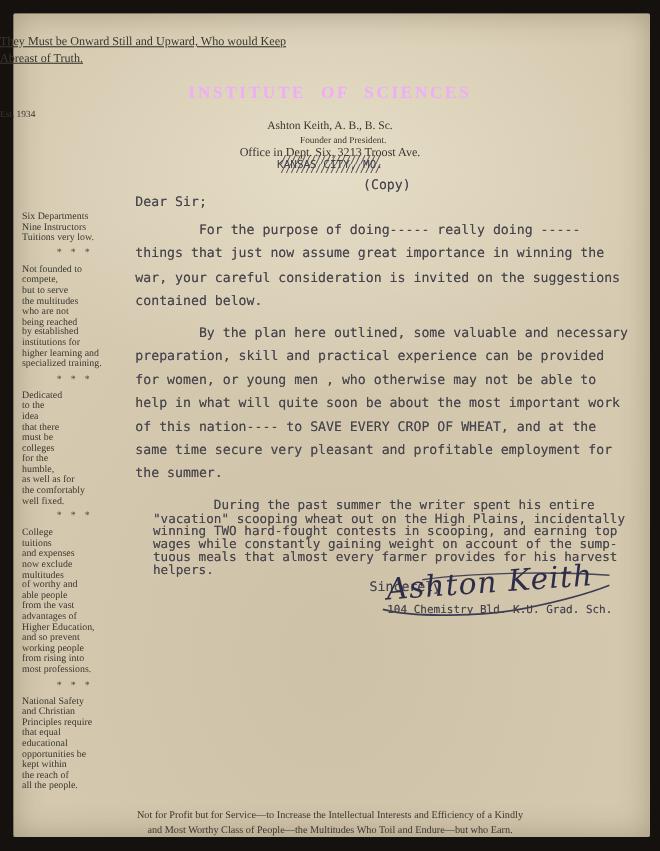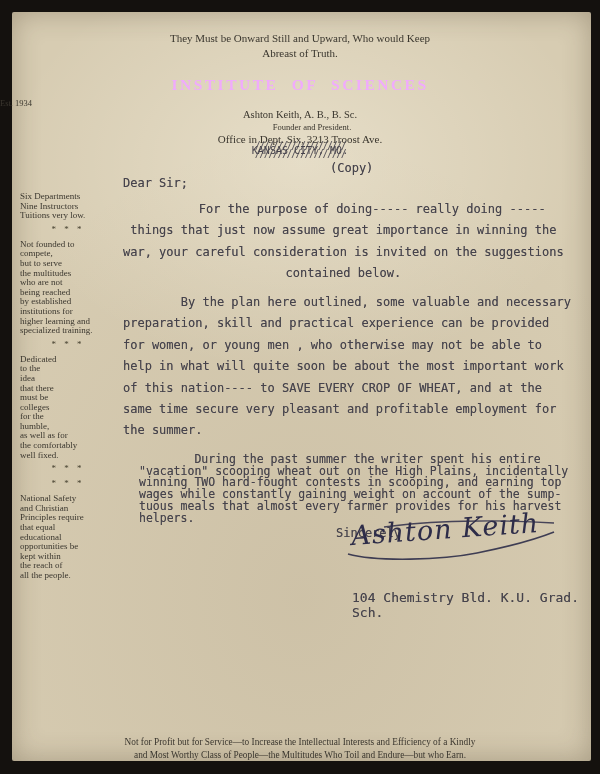--- a/index.html
+++ b/index.html
@@ -22,22 +22,22 @@
     position:absolute;
     left:12px;top:12px;right:9px;bottom:13px;
     background-color:var(--paper);
     background-image:
       radial-gradient(ellipse 420px 300px at 50% 20%, rgba(255,250,235,0.38), transparent 70%),
       radial-gradient(ellipse 520px 620px at 50% 78%, rgba(120,100,70,0.10), transparent 75%);
     box-shadow: inset 0 0 28px rgba(60,45,25,0.30);
     border-radius:2px;
   }
   
-  .motto{position:absolute;left:0;right:0;top:31px;text-align:center;
-    font-size:11px;line-height:15px;color:var(--print);}
+  .motto{position:absolute;left:0;right:0;top:31px;
+    font-size:11px;line-height:15px;color:var(--print);text-decoration:underline;}
   .title{position:absolute;left:0;right:0;top:76px;text-align:center;
     font-size:15.5px;font-weight:600;letter-spacing:2.5px;word-spacing:7px;color:#f0abfc;}
   .est{position:absolute;left:0;right:0;top:98px;font-size:8.5px;color:var(--print);}
   .founder{position:absolute;left:0;right:0;top:109px;text-align:center;font-size:10.5px;color:var(--print);}
   .founder-title{position:absolute;left:0;right:0;top:122px;text-align:center;font-size:8.5px;color:var(--print);margin-left:24px;}
   .office{position:absolute;left:0;right:0;top:132.5px;text-align:center;font-size:11px;color:var(--print);}
   .city-struck{position:absolute;left:0;right:0;top:145px;text-align:center;
     font-family:"DejaVu Sans Mono", monospace;font-size:10px;color:var(--ink);}
   .city-struck .wrap{position:relative;display:inline-block;}
   .strike-marks{position:absolute;left:-2px;right:-2px;color:var(--ink);
@@ -49,27 +49,27 @@
   .side-block{font-size:9px;line-height:9.6px;white-space:pre-line;margin-bottom:2px;}
   .side-block.stars{text-align:center;letter-spacing:3px;margin:4px 0 6px;font-size:9px;line-height:9px;color:#45402f;}
   
   .typed{font-family:"DejaVu Sans Mono","Liberation Mono",monospace;color:var(--ink);
     text-shadow:0 0 0.5px rgba(70,67,76,0.55);}
   .copy-label{position:absolute;left:330px;top:161px;font-size:12px;}
   .salutation{position:absolute;left:123px;top:176px;font-size:12px;}
   .para{position:absolute;font-size:12px;}
   .para .tline{white-space:pre;}
   .para1{left:123px;top:199px;}
-  .para1 .tline{line-height:21.4px;text-align:center;}
+  .para1 .tline{line-height:21.4px;}
   .para2{left:123px;top:292px;}
   .para2 .tline{line-height:21.4px;}
   .para3{left:139px;top:454px;font-size:11.5px;}
   .para3 .tline{line-height:11.7px;}
   .closing{position:absolute;left:336px;top:526px;font-size:12px;}
-  .address{position:absolute;left:352px;top:590px;font-size:13px;}
+  .address{position:absolute;left:352px;top:549px;font-size:10px;}
   
   .signature{position:absolute;left:342px;top:512px;}
   .signature text{
     font-family:"DejaVu Serif", serif;
     font-style:italic;
     font-size:27px;
     fill:var(--sig);
     letter-spacing:1px;
   }
   
@@ -120,20 +120,34 @@
 idea
 that there
 must be
 colleges
 for the
 humble,
 as well as for
 the comfortably
 well fixed.</div>
       <div class="side-block stars">* * *</div>
+      <div class="side-block">College
+tuitions
+and expenses
+now exclude
+multitudes
+of worthy and
+able people
+from the vast
+advantages of
+Higher Education,
+and so prevent
+working people
+from rising into
+most professions.</div>
       <div class="side-block stars">* * *</div>
       <div class="side-block">National Safety
 and Christian
 Principles require
 that equal
 educational
 opportunities be
 kept within
 the reach of
 all the people.</div>

